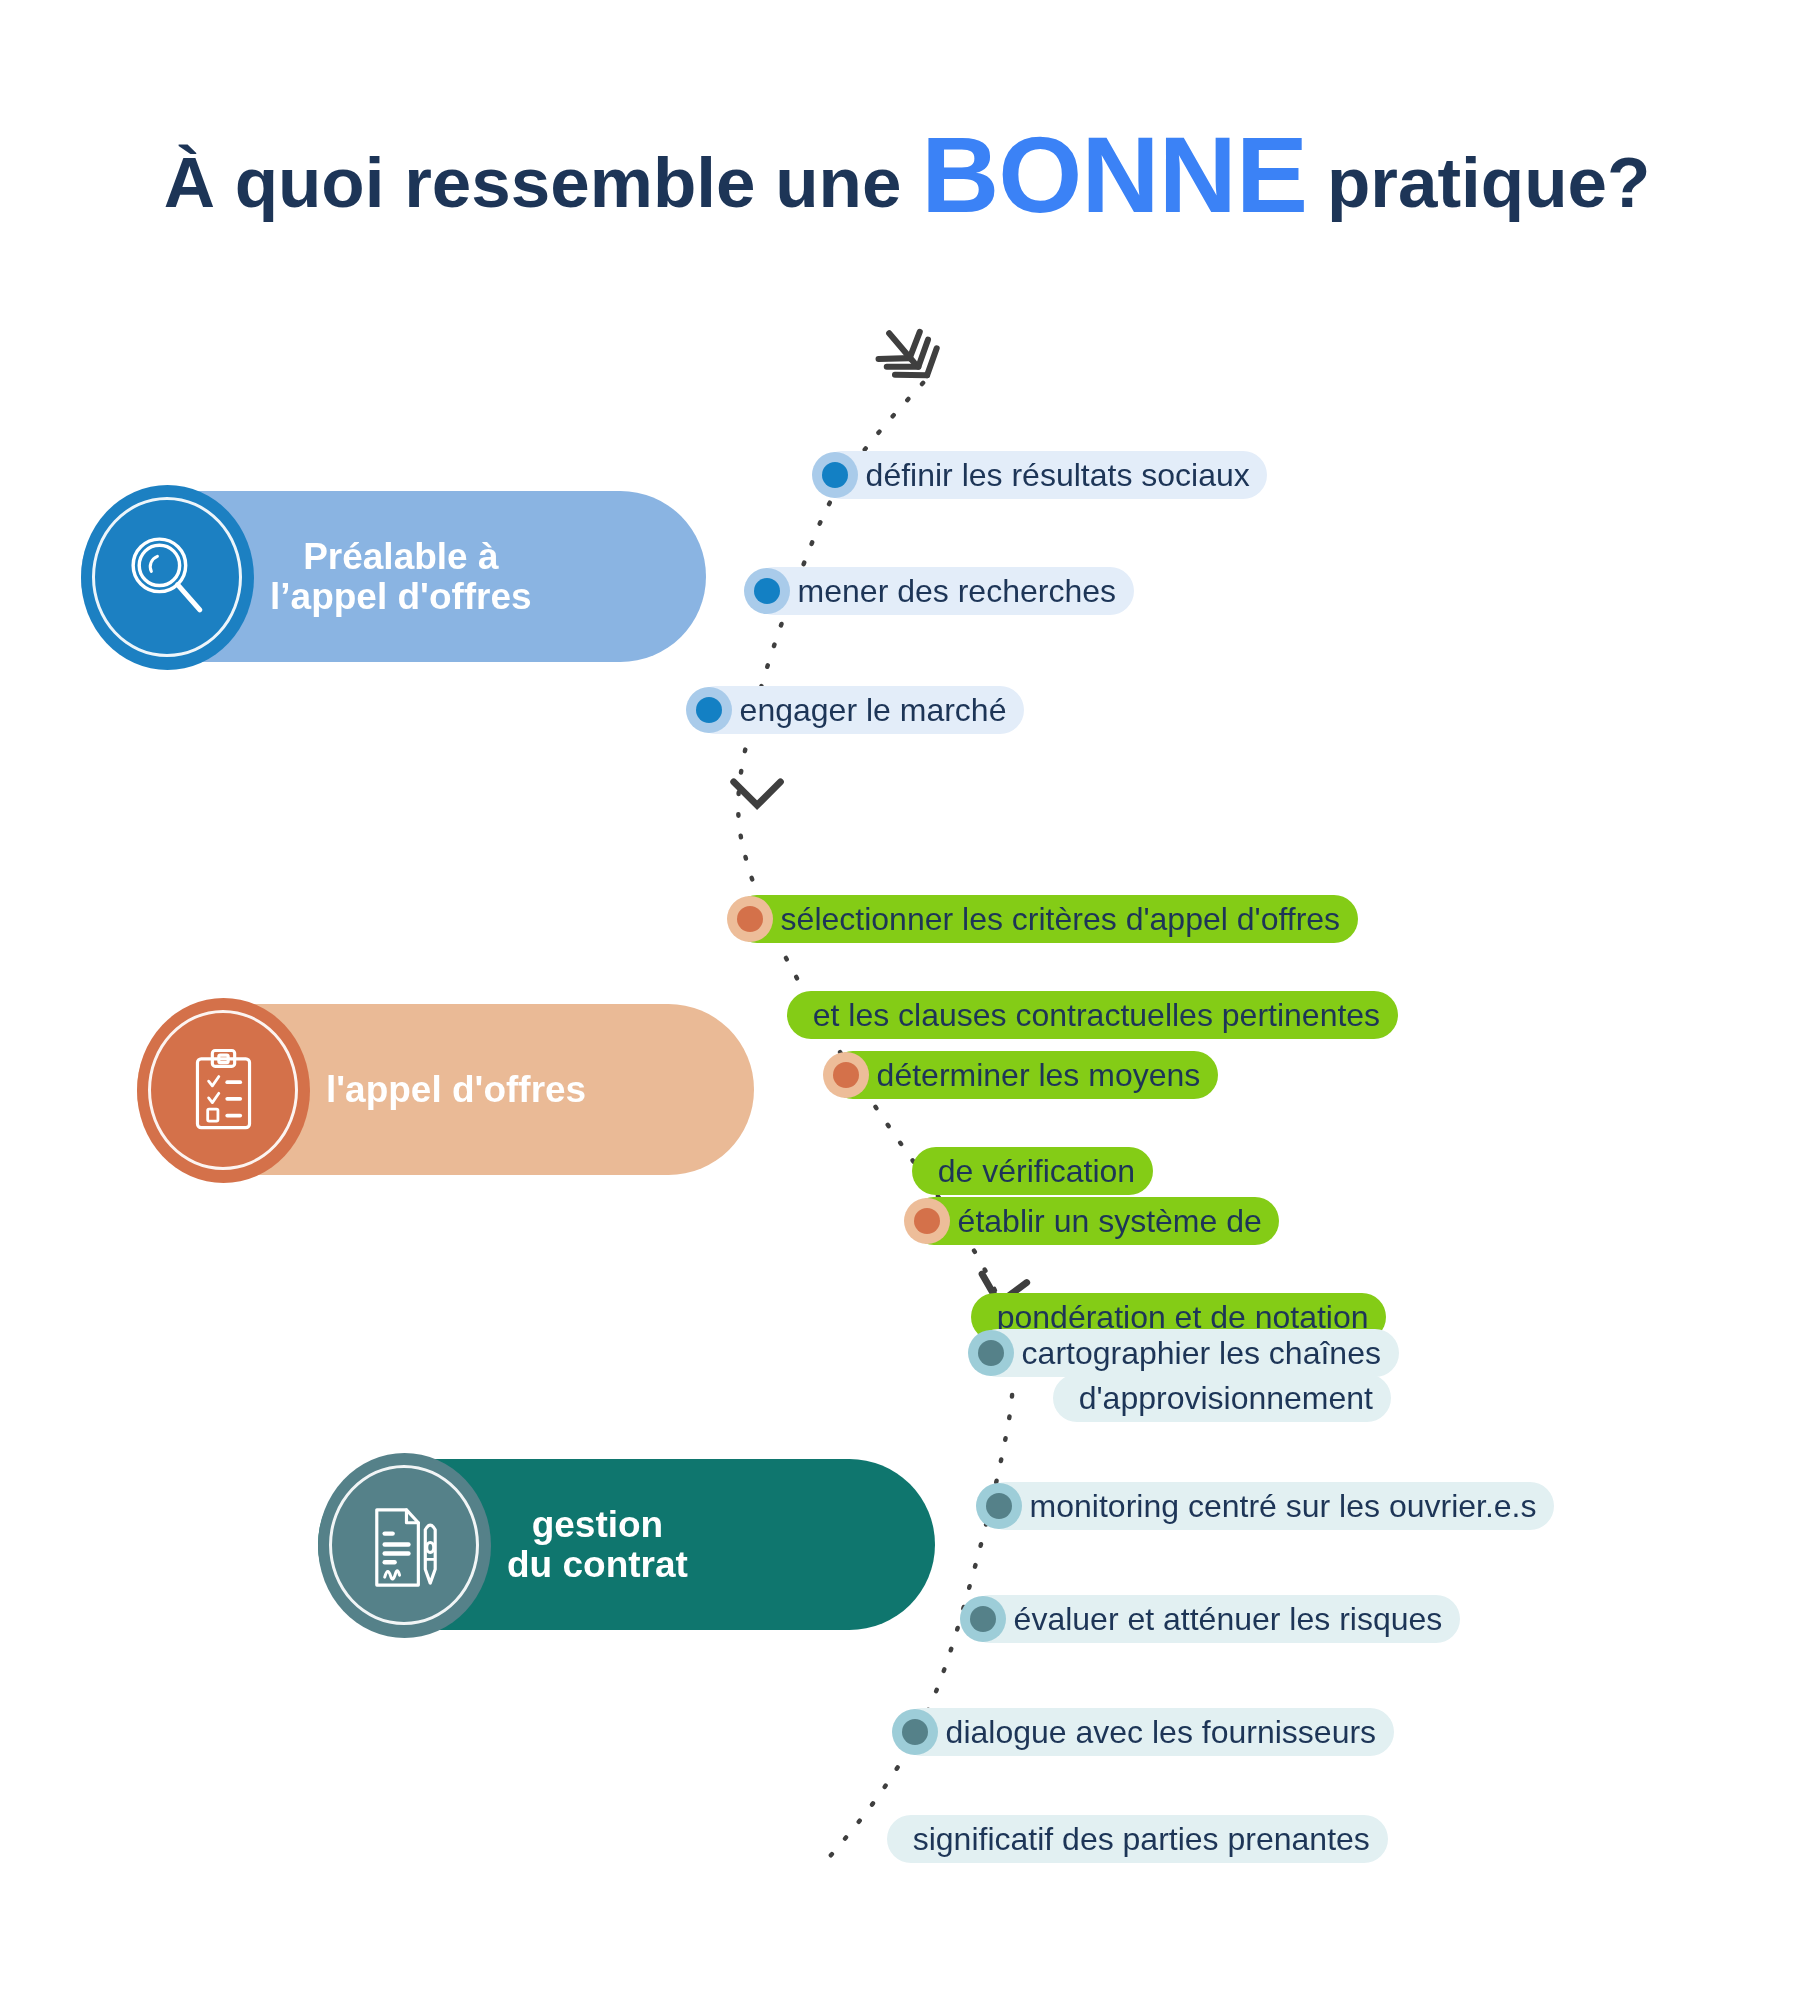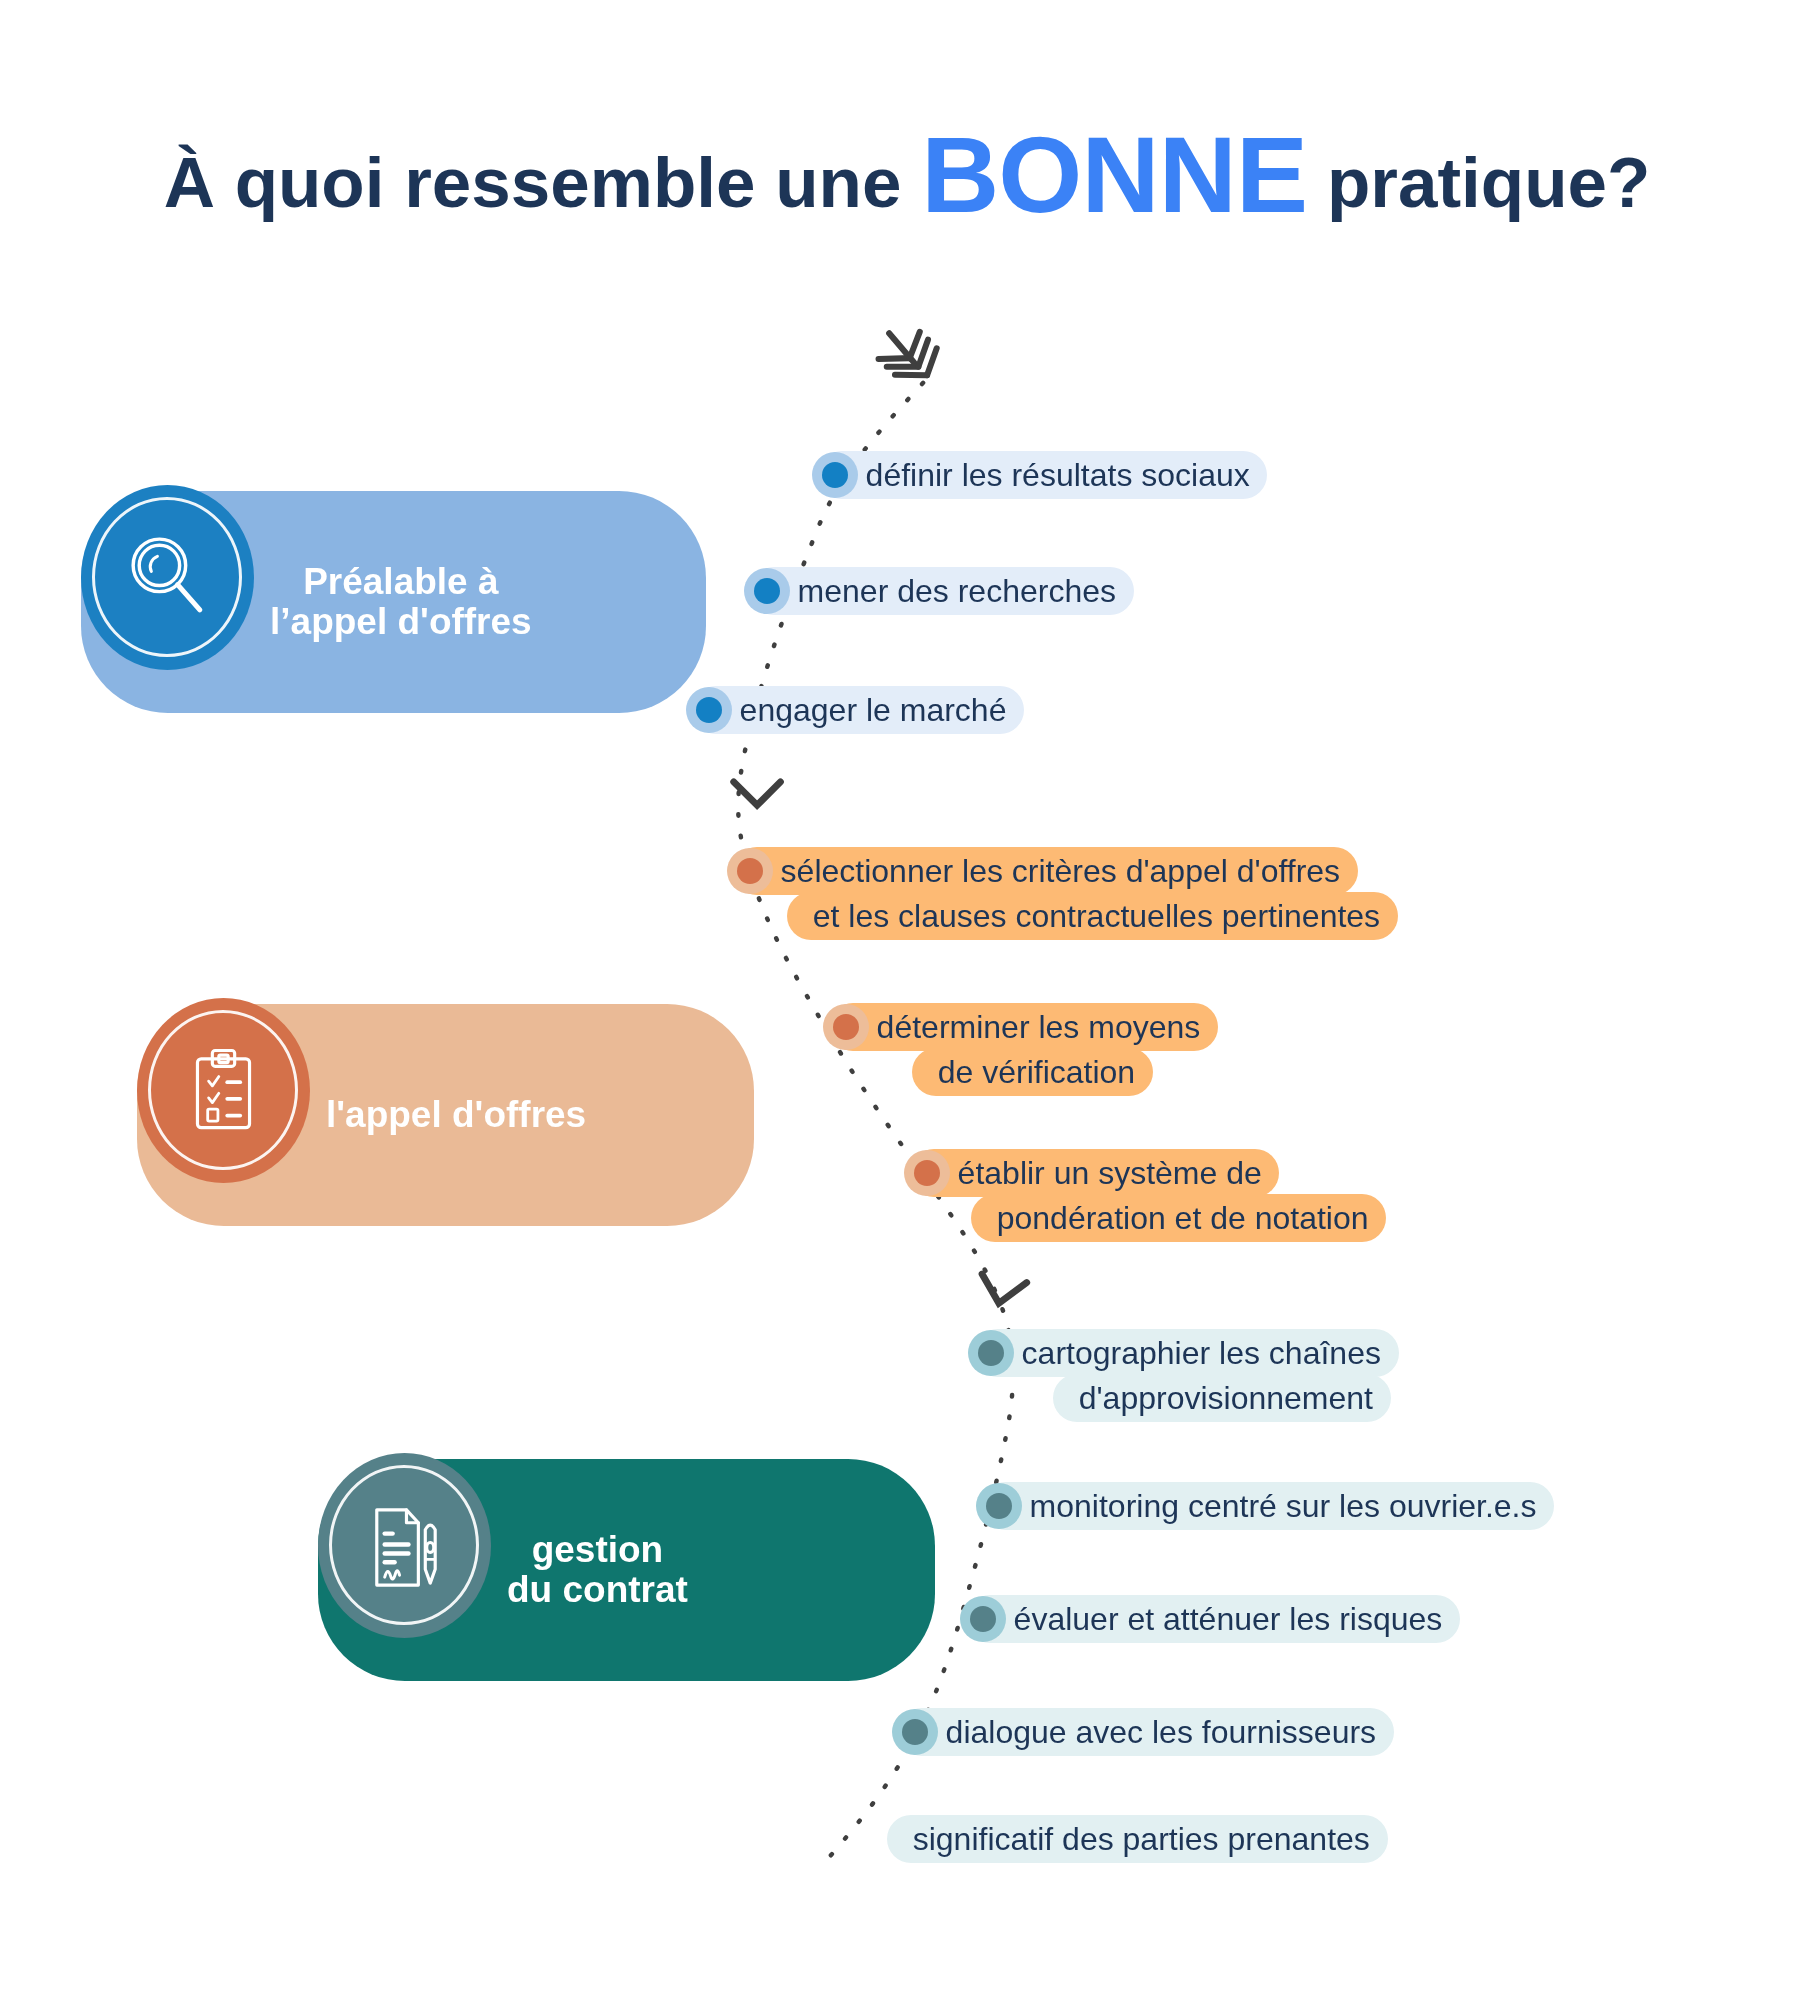--- a/index.html
+++ b/index.html
@@ -18,21 +18,21 @@
   }
   .title .big{
     color:#3b82f6;font-size:108px;font-weight:700;
     vertical-align:-4.8px;letter-spacing:-0.8px;
   }
   .title .sp{letter-spacing:0;}
 
   
   .badge{
     position:absolute;display:flex;align-items:center;
-    height:222px;border-radius:87px;
+    height:171px;border-radius:87px;
   }
   .badge .disc{
     position:absolute;left:0;top:-5.6px;width:173px;height:185px;
     border-radius:50%;display:flex;align-items:center;justify-content:center;
   }
   .badge .disc .ring{
     position:absolute;left:10.5px;top:11.3px;width:150px;height:160px;
     border:3.2px solid rgba(255,255,255,.92);border-radius:50%;
     box-sizing:border-box;
   }
@@ -61,21 +61,21 @@
   .rline .txt{padding-left:8px;}
   .bullet{
     position:relative;flex:0 0 auto;width:46px;height:46px;border-radius:50%;
     display:flex;align-items:center;justify-content:center;margin-left:-6.4px;
   }
   .bullet i{display:block;width:26px;height:26px;border-radius:50%;}
 
   .c-blue  .rline{background:#e3edf9;}
   .c-blue  .bullet{background:#a9cbea;}
   .c-blue  .bullet i{background:#1380c4;}
-  .c-orng  .rline{background:#fdba74;}
+  .c-orng  .rline{background:#84cc16;margin-top:48px;}
   .c-orng  .bullet{background:#edbd99;}
   .c-orng  .bullet i{background:#d4714a;}
   .c-teal  .rline{background:#e2f0f2;}
   .c-teal  .bullet{background:#9dcdd8;}
   .c-teal  .bullet i{background:#558189;}
 
   svg{display:block;overflow:visible;}
 </style>
 </head>
 <body>

